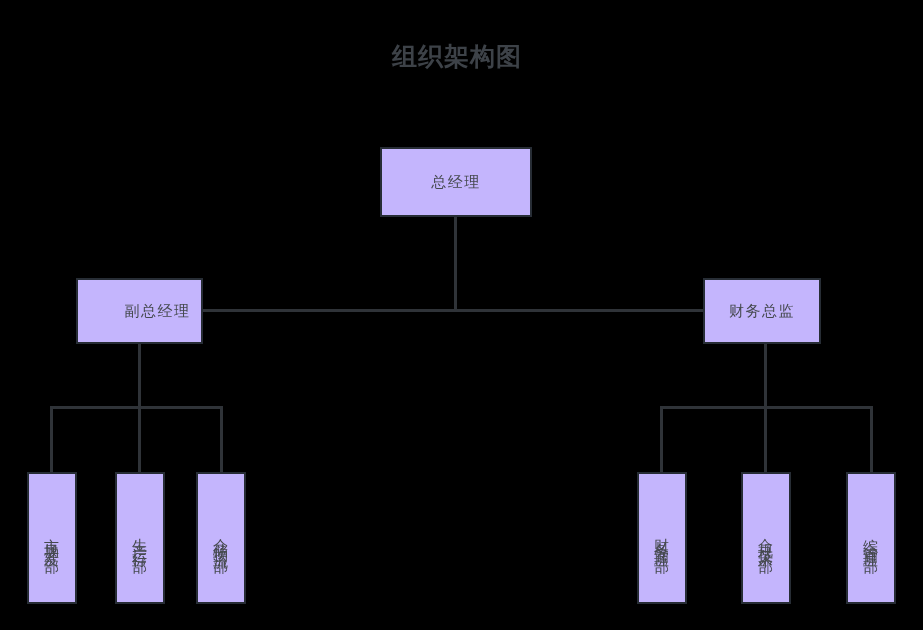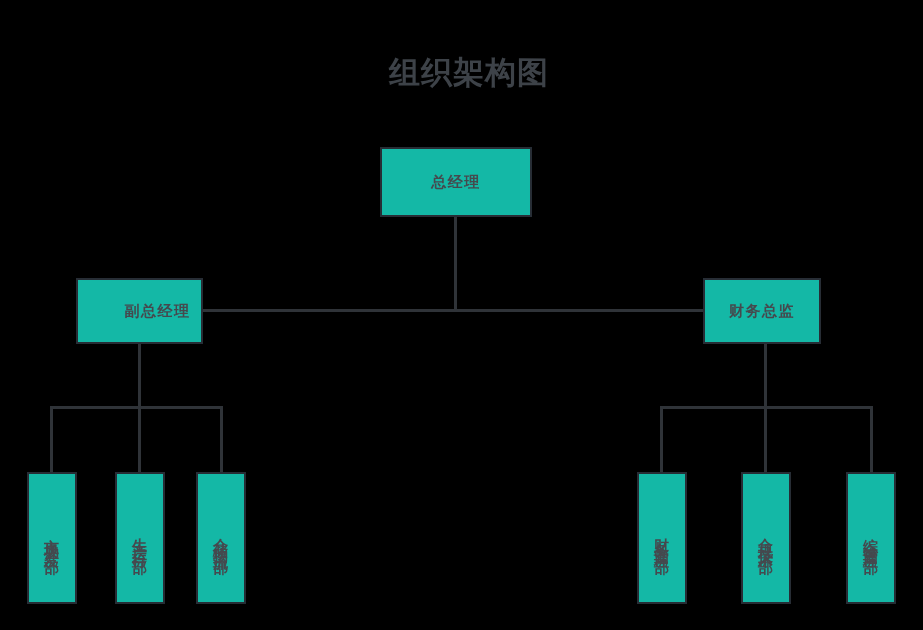--- a/index.html
+++ b/index.html
@@ -13,40 +13,39 @@
     width: 923px;
     height: 630px;
     background: #000000;
     overflow: hidden;
   }
   .title {
     position: absolute;
     left: 457px;
     top: 40px;
     transform: translateX(-50%);
-    margin: 12px;
-    font-size: 31px;
+    margin: 0;
+    font-size: 25px;
     font-weight: bold;
     color: #3d4248;
     letter-spacing: 1px;
     white-space: nowrap;
   }
   .node {
     position: absolute;
     box-sizing: border-box;
-    background: #14b8a6;
+    background: #c4b5fd;
     border: 2.5px solid #272d35;
     display: flex;
     align-items: center;
     justify-content: center;
     color: #45494e;
     font-size: 15px;
     letter-spacing: 1.5px;
     white-space: nowrap;
-    font-weight: bold;
   }
   .node-root    { left: 380px; top: 147px; width: 152px; height: 70px; }
   .node-deputy  { left:  76px; top: 278px; width: 127px; height: 66px; padding-left: 36px; }
   .node-finance { left: 703px; top: 278px; width: 118px; height: 66px; }
   .dept {
     top: 472px;
     width: 50px;
     height: 132px;
   }
   .dept-l1 { left: 27px;  }

